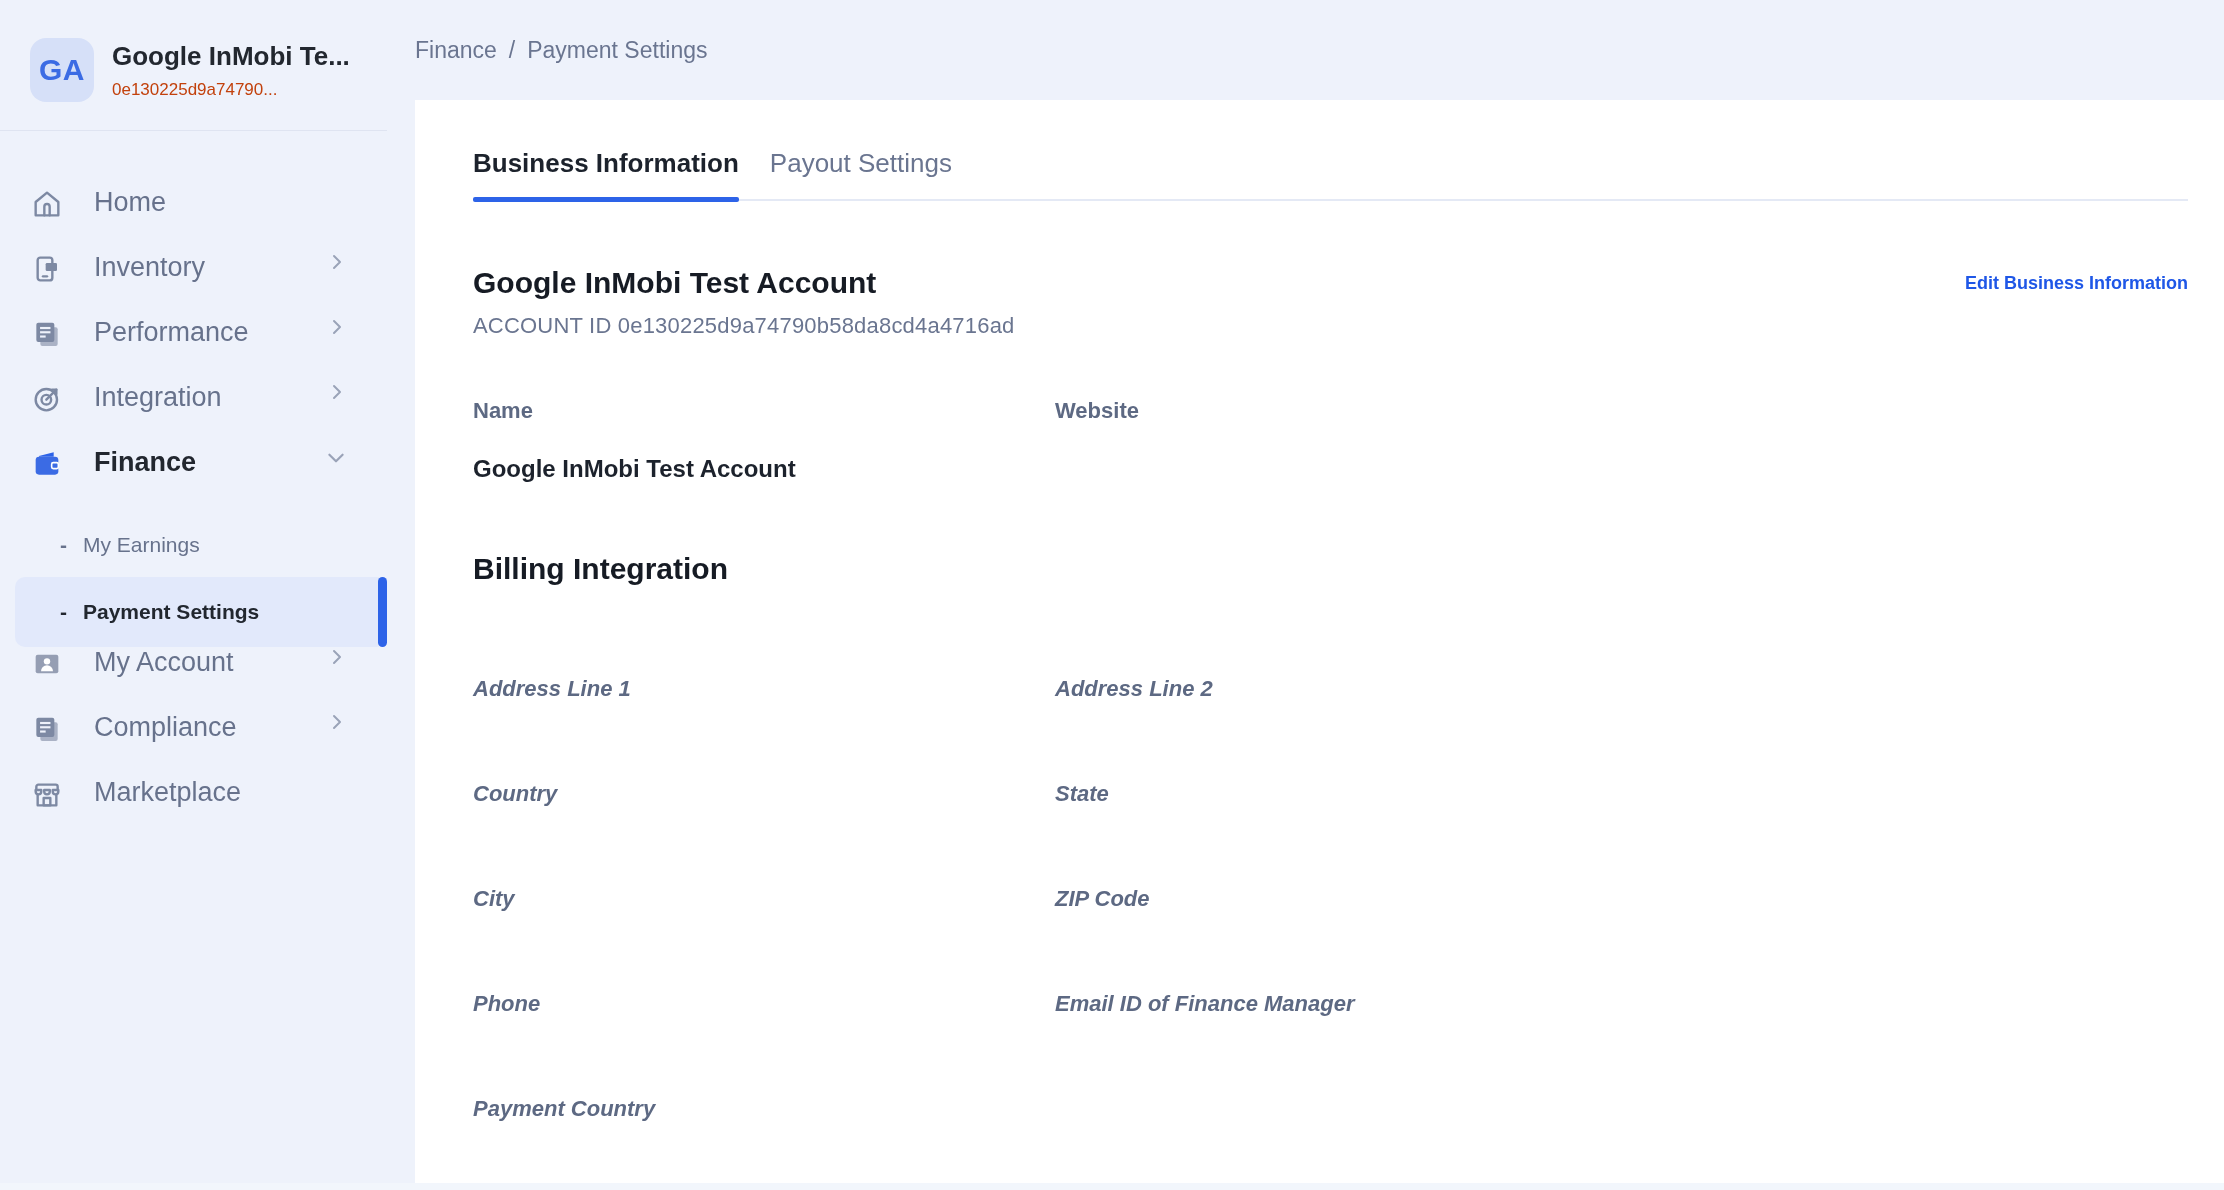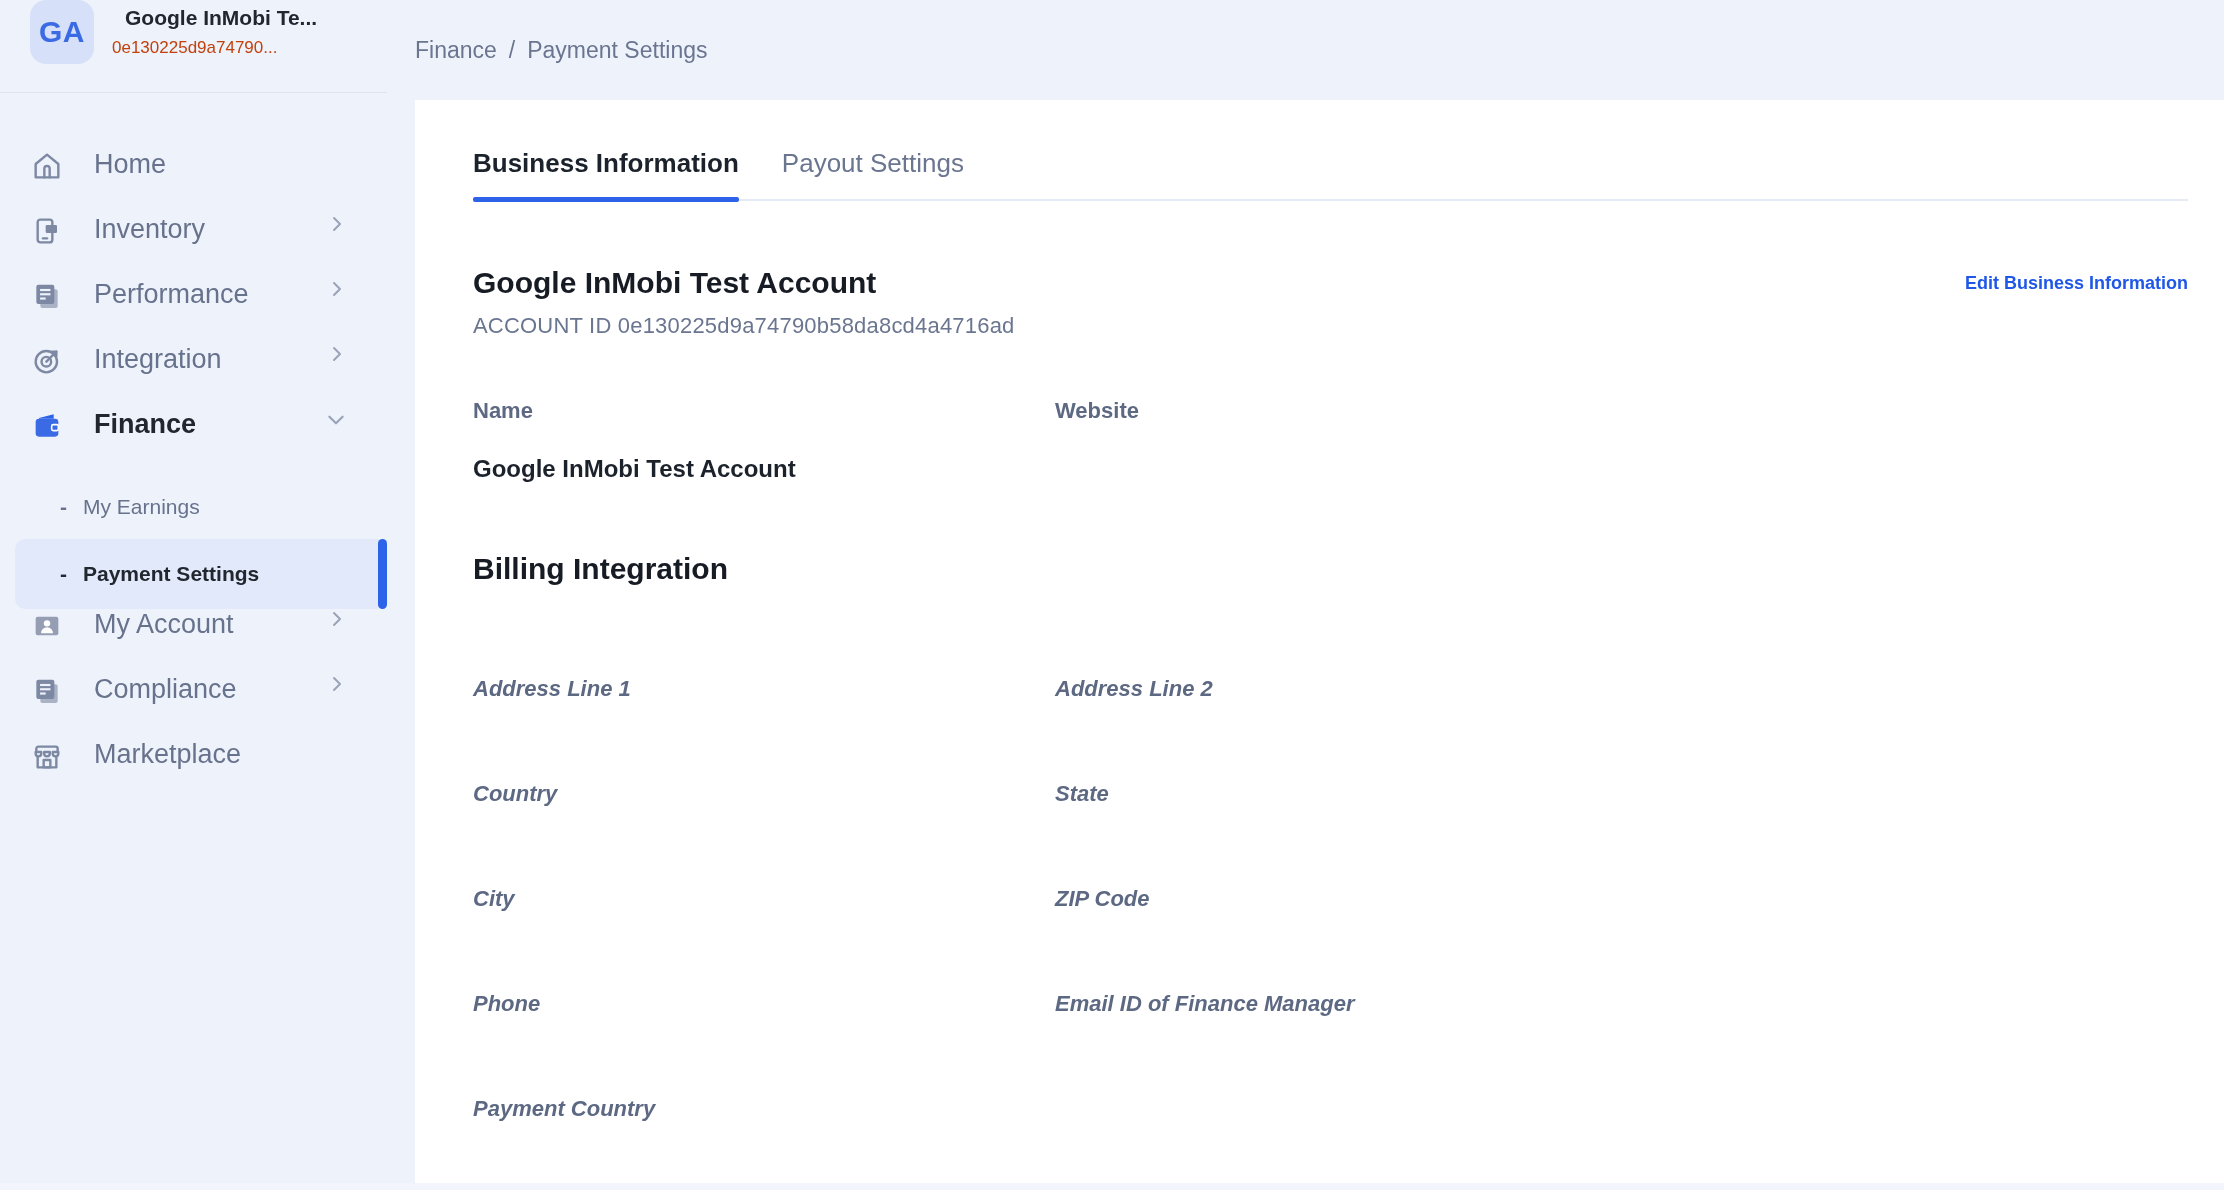--- a/index.html
+++ b/index.html
@@ -10,20 +10,21 @@
     color: #22272f;
     display: flex;
     position: relative;
   }
 
   
   .sidebar {
     width: 387px;
     flex: 0 0 387px;
     background: #eef2fb;
+    padding-top: 38px;
     position: relative;
     z-index: 2;
   }
   .account-header {
     display: flex;
     align-items: center;
     padding: 0 28px 0 30px;
     cursor: pointer;
   }
   .avatar {
@@ -32,23 +33,22 @@
     background: #d6e0f8;
     color: #3b6be4;
     font-size: 30px;
     font-weight: bold;
     display: flex; align-items: center; justify-content: center;
     flex: 0 0 64px;
     letter-spacing: 0.5px;
   }
   .account-meta { margin-left: 18px; min-width: 0; }
   .account-name {
-    font-size: 21px; font-weight: bold; color: #22272f;
+    font-size: 26px; font-weight: bold; color: #22272f;
     white-space: nowrap;
-    margin-left: 13px;
   }
   .account-id {
     margin-top: 8px;
     font-size: 17px; color: #c2410c;
     white-space: nowrap;
   }
   .sidebar-divider {
     margin-top: 28px;
     border-bottom: 1px solid #dfe4f1;
   }
@@ -114,21 +114,21 @@
   .breadcrumb-bar .crumb { cursor: pointer; }
   .breadcrumb-bar .sep { margin: 0 12px; }
   .content-card {
     margin-left: 28px;
     background: #ffffff;
     height: 1083px;
     padding: 0 36px 0 58px;
   }
   .tabs {
     display: flex;
-    gap: 43px;
+    gap: 31px;
     padding-top: 48px;
     border-bottom: 2px solid #e4e9f5;
   }
   .tab {
     font-size: 26px;
     color: #6a7590;
     padding-bottom: 20px;
     position: relative;
     cursor: pointer;
   }

